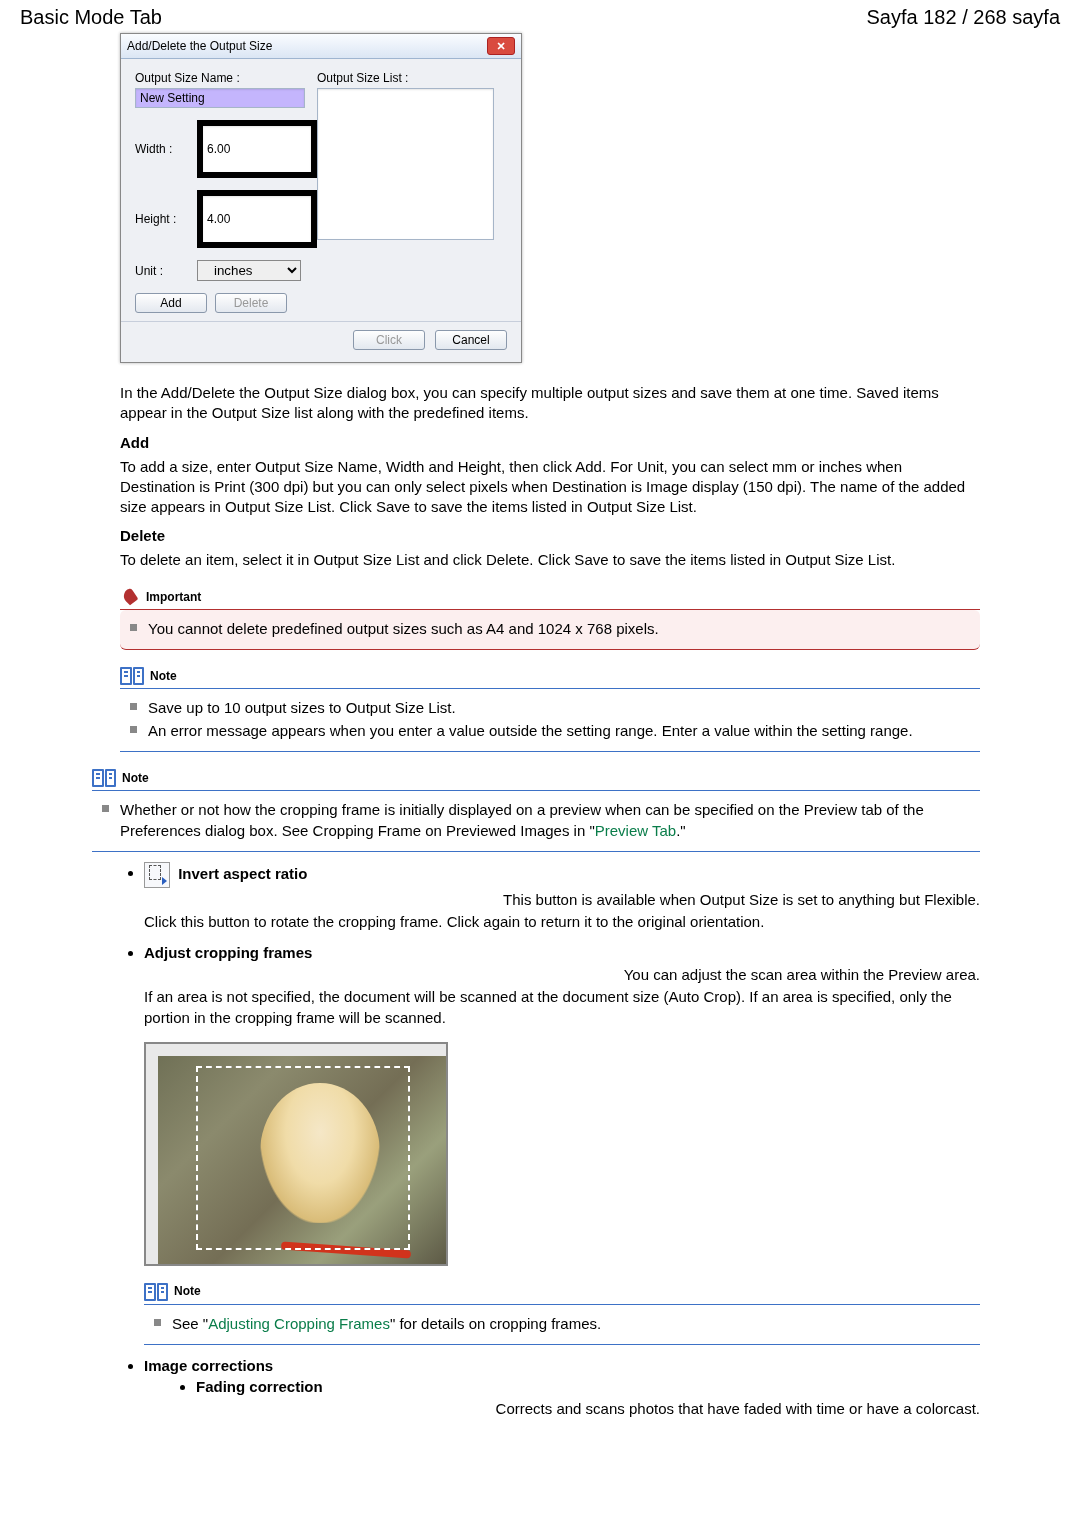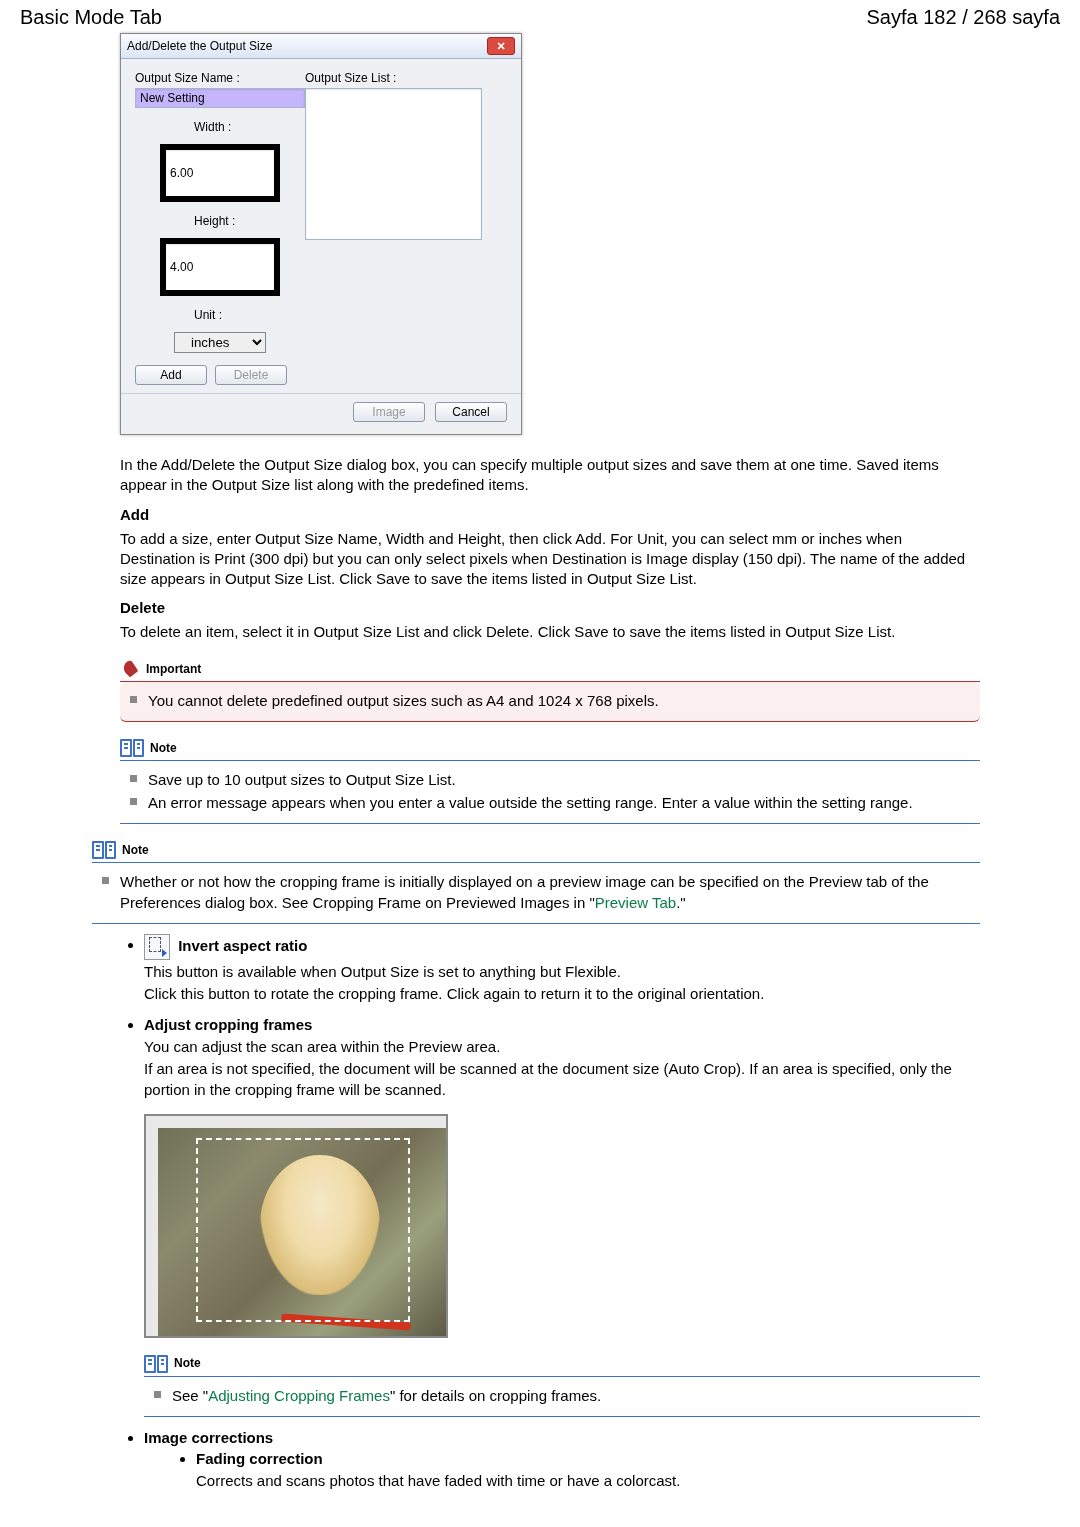--- a/index.html
+++ b/index.html
@@ -54,31 +54,31 @@
   .dialog-col-right { flex: 1; }
   .dlabel { display:block; margin-bottom:3px; }
   .dinput {
     width: 160px;
     border: 1px solid #a6b5c8;
     padding: 2px 4px;
     background: #c4b5fd;
     margin-bottom: 12px;
     box-shadow: inset 0 1px 2px rgba(0,0,0,.1);
   }
-  .drow { display:flex; align-items:center; margin-bottom:12px; gap:10px;flex-direction:column;}
+  .drow { display:flex; align-items:center; margin-bottom:12px; gap:10px;}
   .drow label { width: 52px; }
   .drow .val {
     width: 100px;
     border: 6px solid #000000;
     padding: 16px 4px;
     background:#fff;
     box-shadow: inset 0 1px 2px rgba(0,0,0,.1);
   }
   .dselect {
-    width: 92px;
+    width: 104px;
     border: 1px solid #888;
     padding: 1px 12px;
   }
   .btn {
     border: 1px solid #8a98ab;
     background: linear-gradient(#fefefe,#e3e8ef);
     padding: 2px 0;
     border-radius: 3px;
     width: 70px;
     text-align:center;
@@ -236,21 +236,21 @@
   }
   .preview-illustration .crop {
     position:absolute;
     left:50px; top:22px;
     width:210px; height:180px;
     border: 2px dashed #000;
     outline: 2px dashed #fff;
     outline-offset: -2px;
   }
 
-  .nested-list { margin-top: 2px;}
+  .nested-list { margin-top: 2px; text-align: right;}
   .sec-indent { margin-left: 28px; }
 </style>
 </head>
 <body>
 
 <div class="page-header">
   <span>Basic Mode Tab</span>
   <span>Sayfa 182 / 268 sayfa</span>
 </div>
 
@@ -284,21 +284,21 @@
           <div class="btn">Add</div>
           <div class="btn disabled">Delete</div>
         </div>
       </div>
       <div class="dialog-col-right">
         <span class="dlabel">Output Size List :</span>
         <div class="listbox"></div>
       </div>
     </div>
     <div class="dialog-footer">
-      <div class="btn disabled">Image</div>
+      <div class="btn disabled">Click</div>
       <div class="btn">Cancel</div>
     </div>
   </div>
 
   <div class="para">In the Add/Delete the Output Size dialog box, you can specify multiple output sizes and save them at one time. Saved items appear in the Output Size list along with the predefined items.</div>
 
   <div class="subhead">Add</div>
   <div class="para">To add a size, enter Output Size Name, Width and Height, then click Add. For Unit, you can select mm or inches when Destination is Print (300 dpi) but you can only select pixels when Destination is Image display (150 dpi). The name of the added size appears in Output Size List. Click Save to save the items listed in Output Size List.</div>
 
   <div class="subhead">Delete</div>
@@ -340,21 +340,21 @@
     <div class="callout-header note-hdr">
       <span class="note-icon">
           <span class="pg"></span>
           <span class="pg"></span>
         </span>
       <span class="callout-title">Note</span>
     </div>
     <div class="note-body">
       <ul class="sq-bullet">
         <li>
-          <span>Whether or not how the cropping frame is initially displayed on a preview image can be specified on the Preview tab of the Preferences dialog box. See Cropping Frame on Previewed Images in "</span><span class="link">Preview Tab</span><span>."</span>
+          <span>Whether or not how the cropping frame is initially displayed on a preview when can be specified on the Preview tab of the Preferences dialog box. See Cropping Frame on Previewed Images in "</span><span class="link">Preview Tab</span><span>."</span>
         </li>
       </ul>
     </div>
   </div>
 
   <ul class="disc" style="margin-left:-28px;">
     <li>
       <span class="invert-icon"></span>
       <span class="bold">Invert aspect ratio</span>
       <div class="para nested-list">This button is available when Output Size is set to anything but Flexible.</div>

